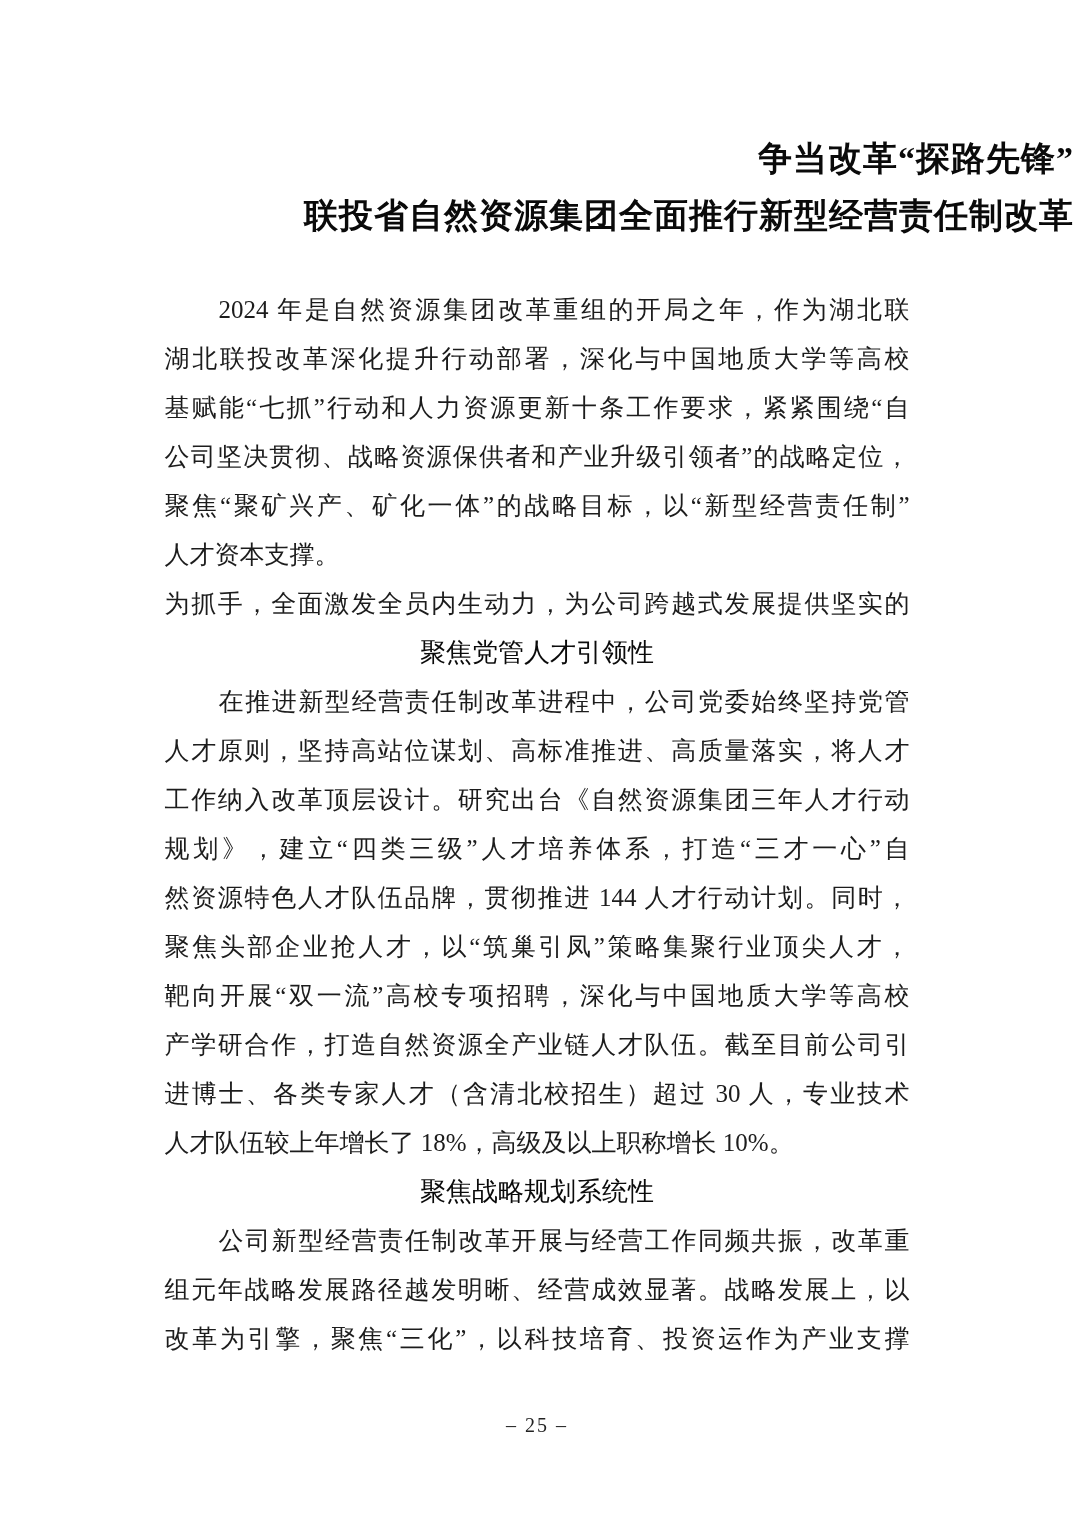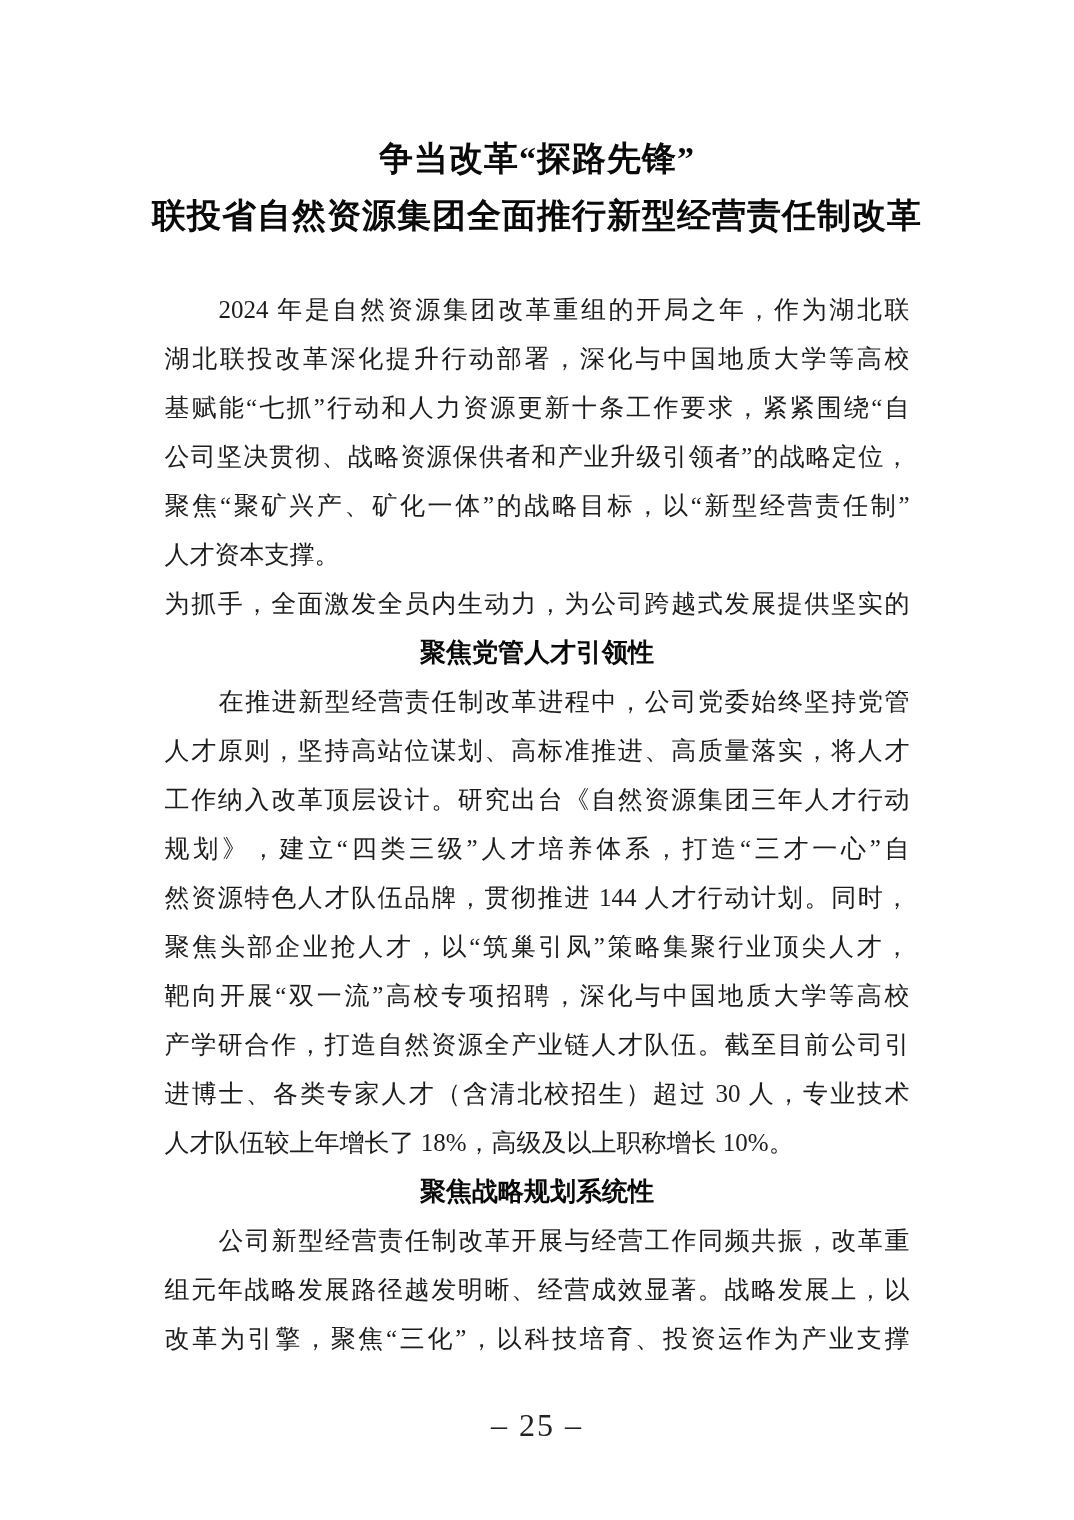--- a/index.html
+++ b/index.html
@@ -11,21 +11,21 @@
     position: relative;
     width: 1074px;
     height: 1520px;
     background: #ffffff;
     color: #111111;
     font-family: "Liberation Serif", "DejaVu Serif", serif;
     overflow: hidden;
   }
   .doc-title {
     padding-top: 130px;
-    text-align: center;
+    text-align: right;
     font-weight: 700;
     font-size: 34px;
     line-height: 57px;
     letter-spacing: 1px;
     color: #0a0a0a;
   }
   .content {
     width: 745px;
     margin: 41px auto 0 auto;
     font-size: 25px;
@@ -39,32 +39,32 @@
     white-space: normal;
   }
   .line.indent {
     text-indent: 54px;
   }
   .line.end {
     text-align-last: left;
   }
   .heading {
     text-align: center;
-    font-weight: 700;
+    font-weight: 400;
     font-size: 26px;
     line-height: 49px;
     color: #0a0a0a;
   }
   .footer {
     position: absolute;
     top: 1410px;
     left: 0;
     width: 100%;
     text-align: center;
-    font-size: 32px;
+    font-size: 20px;
     line-height: 30px;
     color: #222222;
     letter-spacing: 2px;
   }
 </style>
 </head>
 <body>
 
 <div class="page">
 

